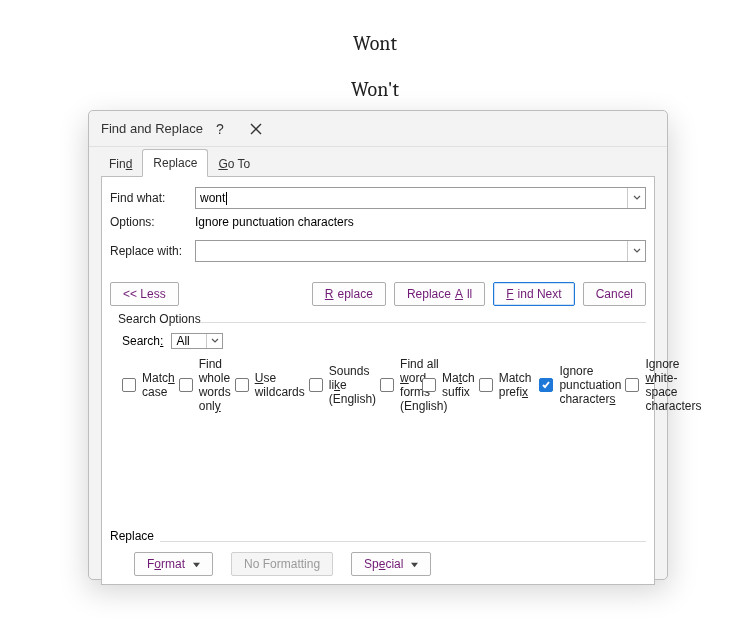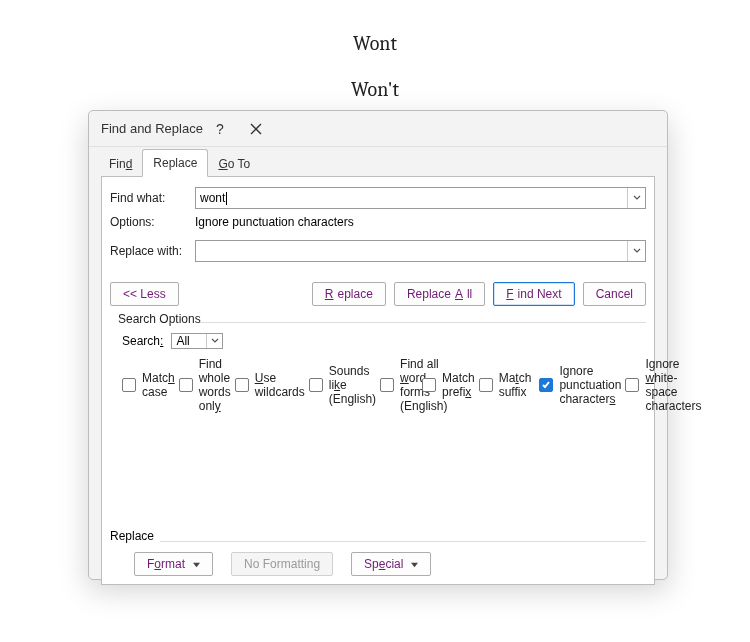--- a/index.html
+++ b/index.html
@@ -201,25 +201,25 @@
               <span>Sounds li<u class="key">k</u>e (English)</span>
             </label>
           <label class="chk">
               <span class="chkbox"></span>
               <span>Find all <u class="key">w</u>ord forms (English)</span>
             </label>
         </div>
         <div class="col right">
           <label class="chk">
               <span class="chkbox"></span>
+              <span>Ma<u class="key">t</u>ch suffix</span>
+            </label>
+          <label class="chk">
+              <span class="chkbox"></span>
               <span>Match prefi<u class="key">x</u></span>
-            </label>
-          <label class="chk">
-              <span class="chkbox"></span>
-              <span>Ma<u class="key">t</u>ch suffix</span>
             </label>
           <div style="height:18px;"></div>
           <label class="chk">
               <span class="chkbox checked">
                 <svg class="check-svg" viewBox="0 0 10 10">
                   <path d="M2 5 L4 7 L8 2"></path>
                 </svg>
               </span>
               <span>Ignore punctuation character<u class="key">s</u></span>
             </label>

